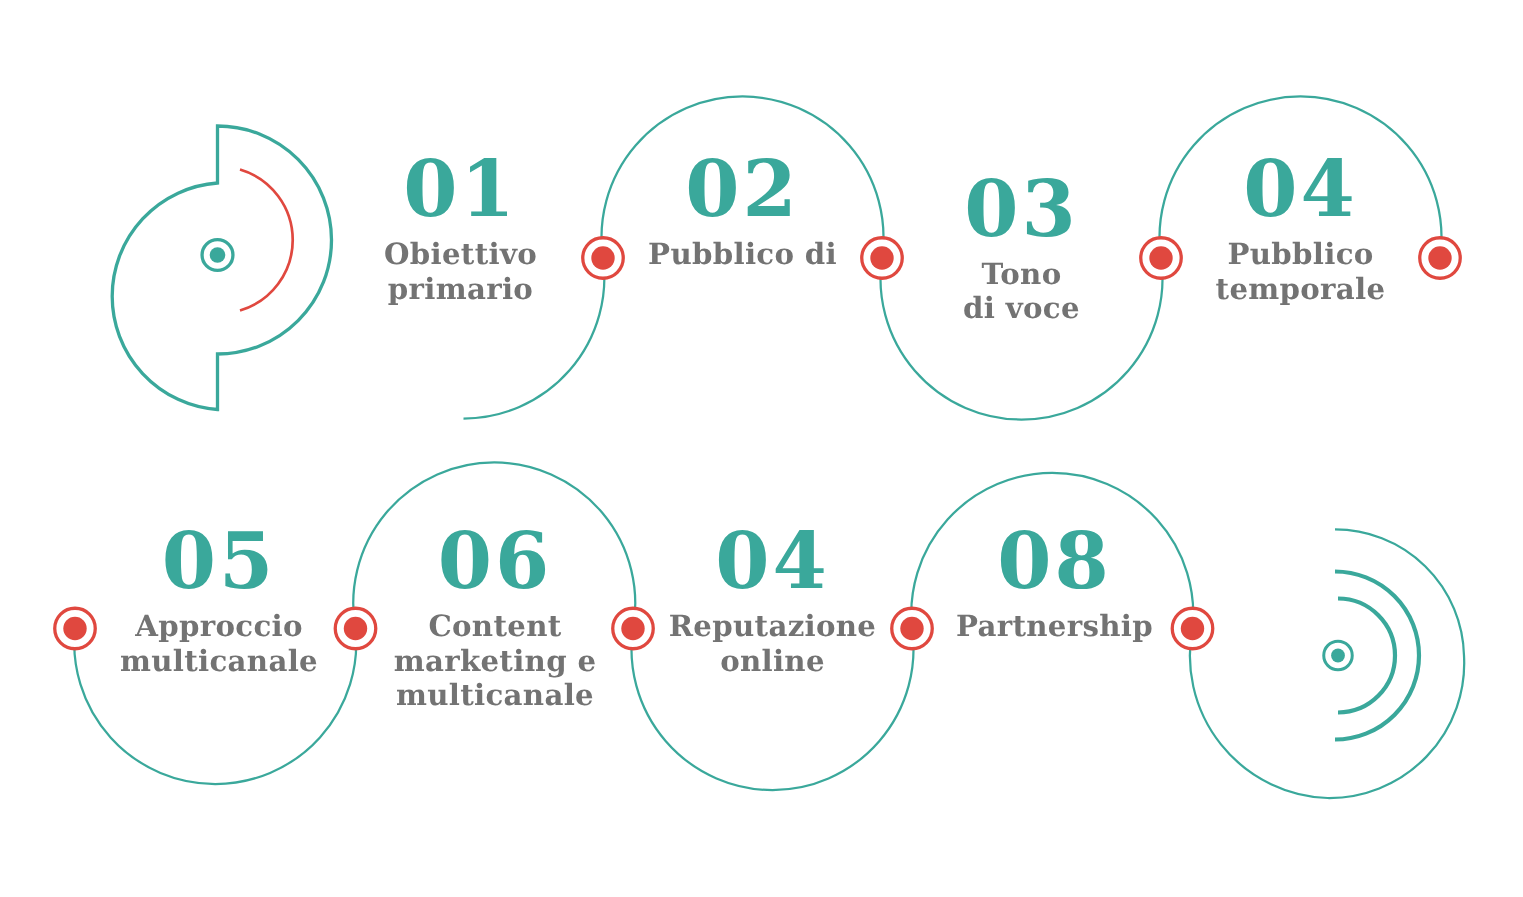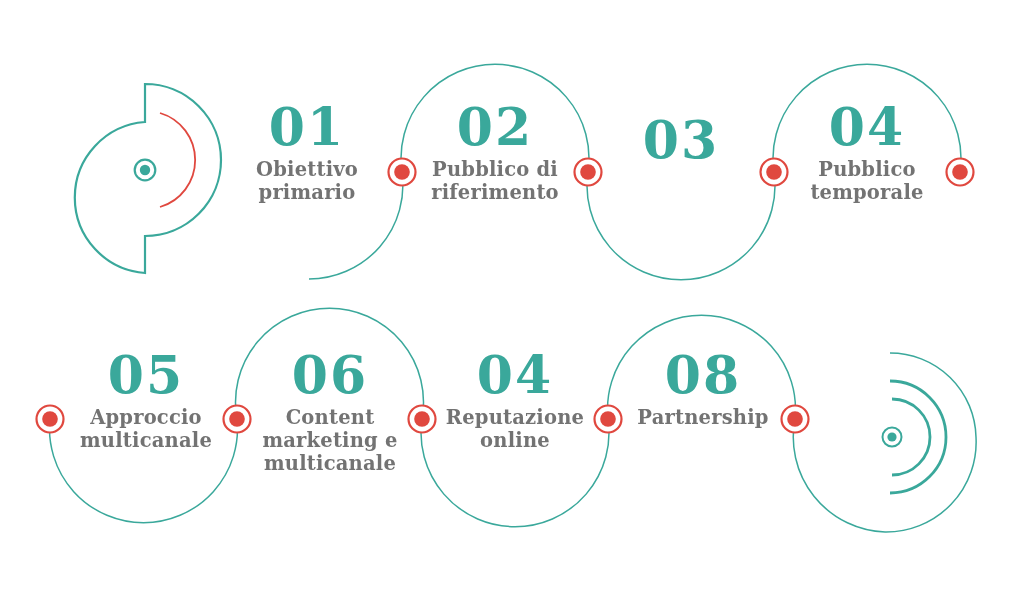--- a/index.html
+++ b/index.html
@@ -107,27 +107,31 @@
       <span class="line">Obiettivo</span>
       <span class="line">primario</span>
       <span class="line"></span>
     </div>
   </div>
 
   <div class="step" style="left:495px; top:104px;">
     <div class="step-number">02</div>
     <div class="step-label">
       <span class="line">Pubblico di</span>
-      <span class="line">riferimento</span>
       <span class="line"></span>
     </div>
   </div>
 
   <div class="step" style="left:681px; top:104px;margin-top:13px;">
     <div class="step-number">03</div>
+    <div class="step-label">
+      <span class="line">Tono</span>
+      <span class="line">di voce</span>
+      <span class="line"></span>
+    </div>
   </div>
 
   <div class="step" style="left:867px; top:104px;">
     <div class="step-number">04</div>
     <div class="step-label">
       <span class="line">Pubblico</span>
       <span class="line">temporale</span>
       <span class="line"></span>
     </div>
   </div>

